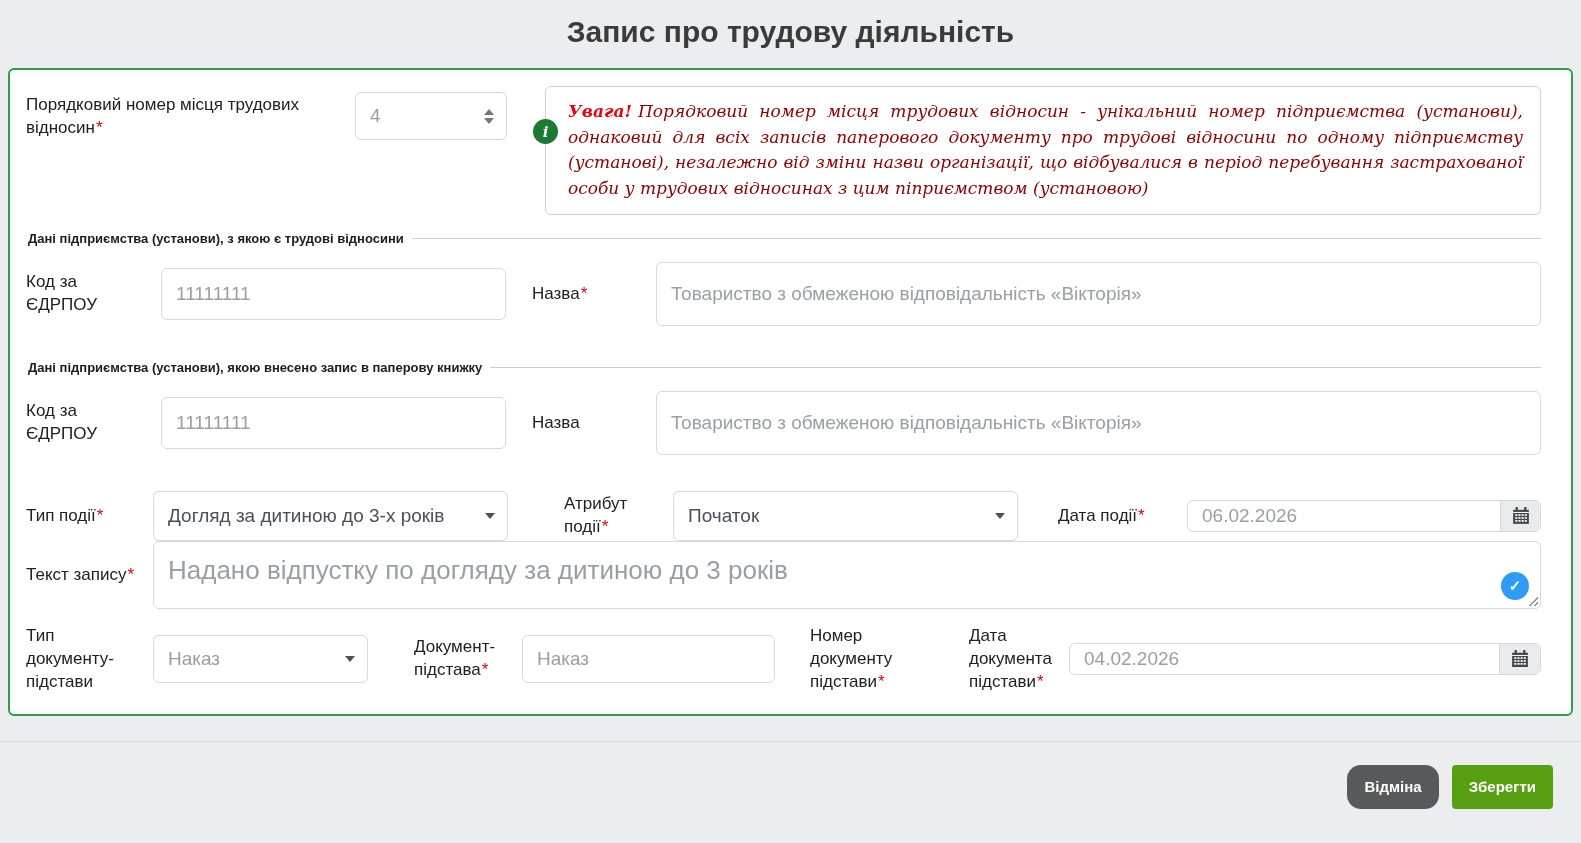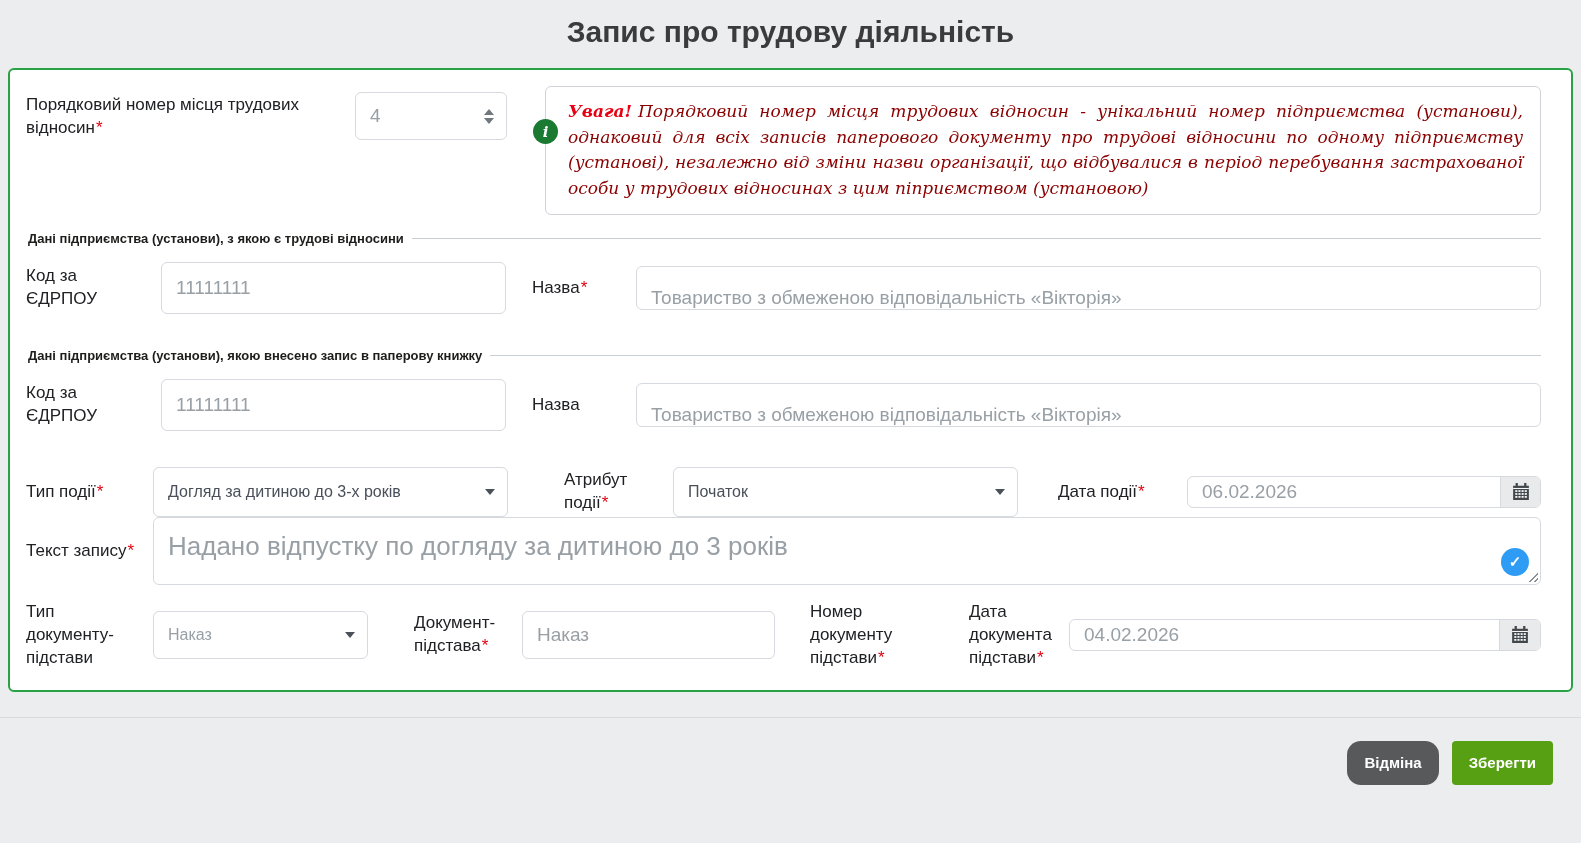--- a/index.html
+++ b/index.html
@@ -51,26 +51,26 @@
     font-size: 17px; line-height: 1.5; color: #8b0000; text-align: justify;
   }
   .warn-prefix { color: #e60012; font-weight: bold; margin-right: 6px; }
   
   fieldset { border: none; border-top: 1px solid #c9ced3; margin-top: 16px; padding: 6px 0 18px; }
   legend { font-size: 13px; font-weight: bold; color: #1d1d1b; padding: 0 8px 0 2px; }
   .fs-row { margin-top: 10px; align-items: center; }
   .lbl-edrpou { width: 112px; }
   .inp-edrpou { width: 345px; height: 52px; margin-left: 23px; }
   .lbl-nazva { margin-left: 26px; width: 96px; }
-  .inp-nazva { flex: 1; height: 44px; margin-left: 8px; align-items: flex-end; }
+  .inp-nazva { flex: 1; height: 64px; margin-left: 28px; }
   
   .event-row { margin-top: 18px; align-items: center; }
   .lbl-112 { width: 112px; }
   .select { height: 50px; cursor: pointer; }
-  .sel-text { font-size: 16px; }
+  .sel-text { font-size: 19px; }
   .sel-dark { color: #49505a; }
   .sel-muted { color: #98a0a6; }
   .caret { margin-left: auto; width: 0; height: 0; border-left: 5px solid transparent; border-right: 5px solid transparent; border-top: 6px solid #4a5159; }
   .sel-event-type { width: 355px; margin-left: 15px; }
   .lbl-attr { margin-left: 56px; width: 96px; }
   .sel-attr { width: 345px; margin-left: 13px; }
   .lbl-event-date { margin-left: 40px; width: 118px; }
   .date-group {
     display: flex; align-items: stretch; height: 32px;
     border: 1px solid #d6dade; border-radius: 6px; overflow: hidden;

